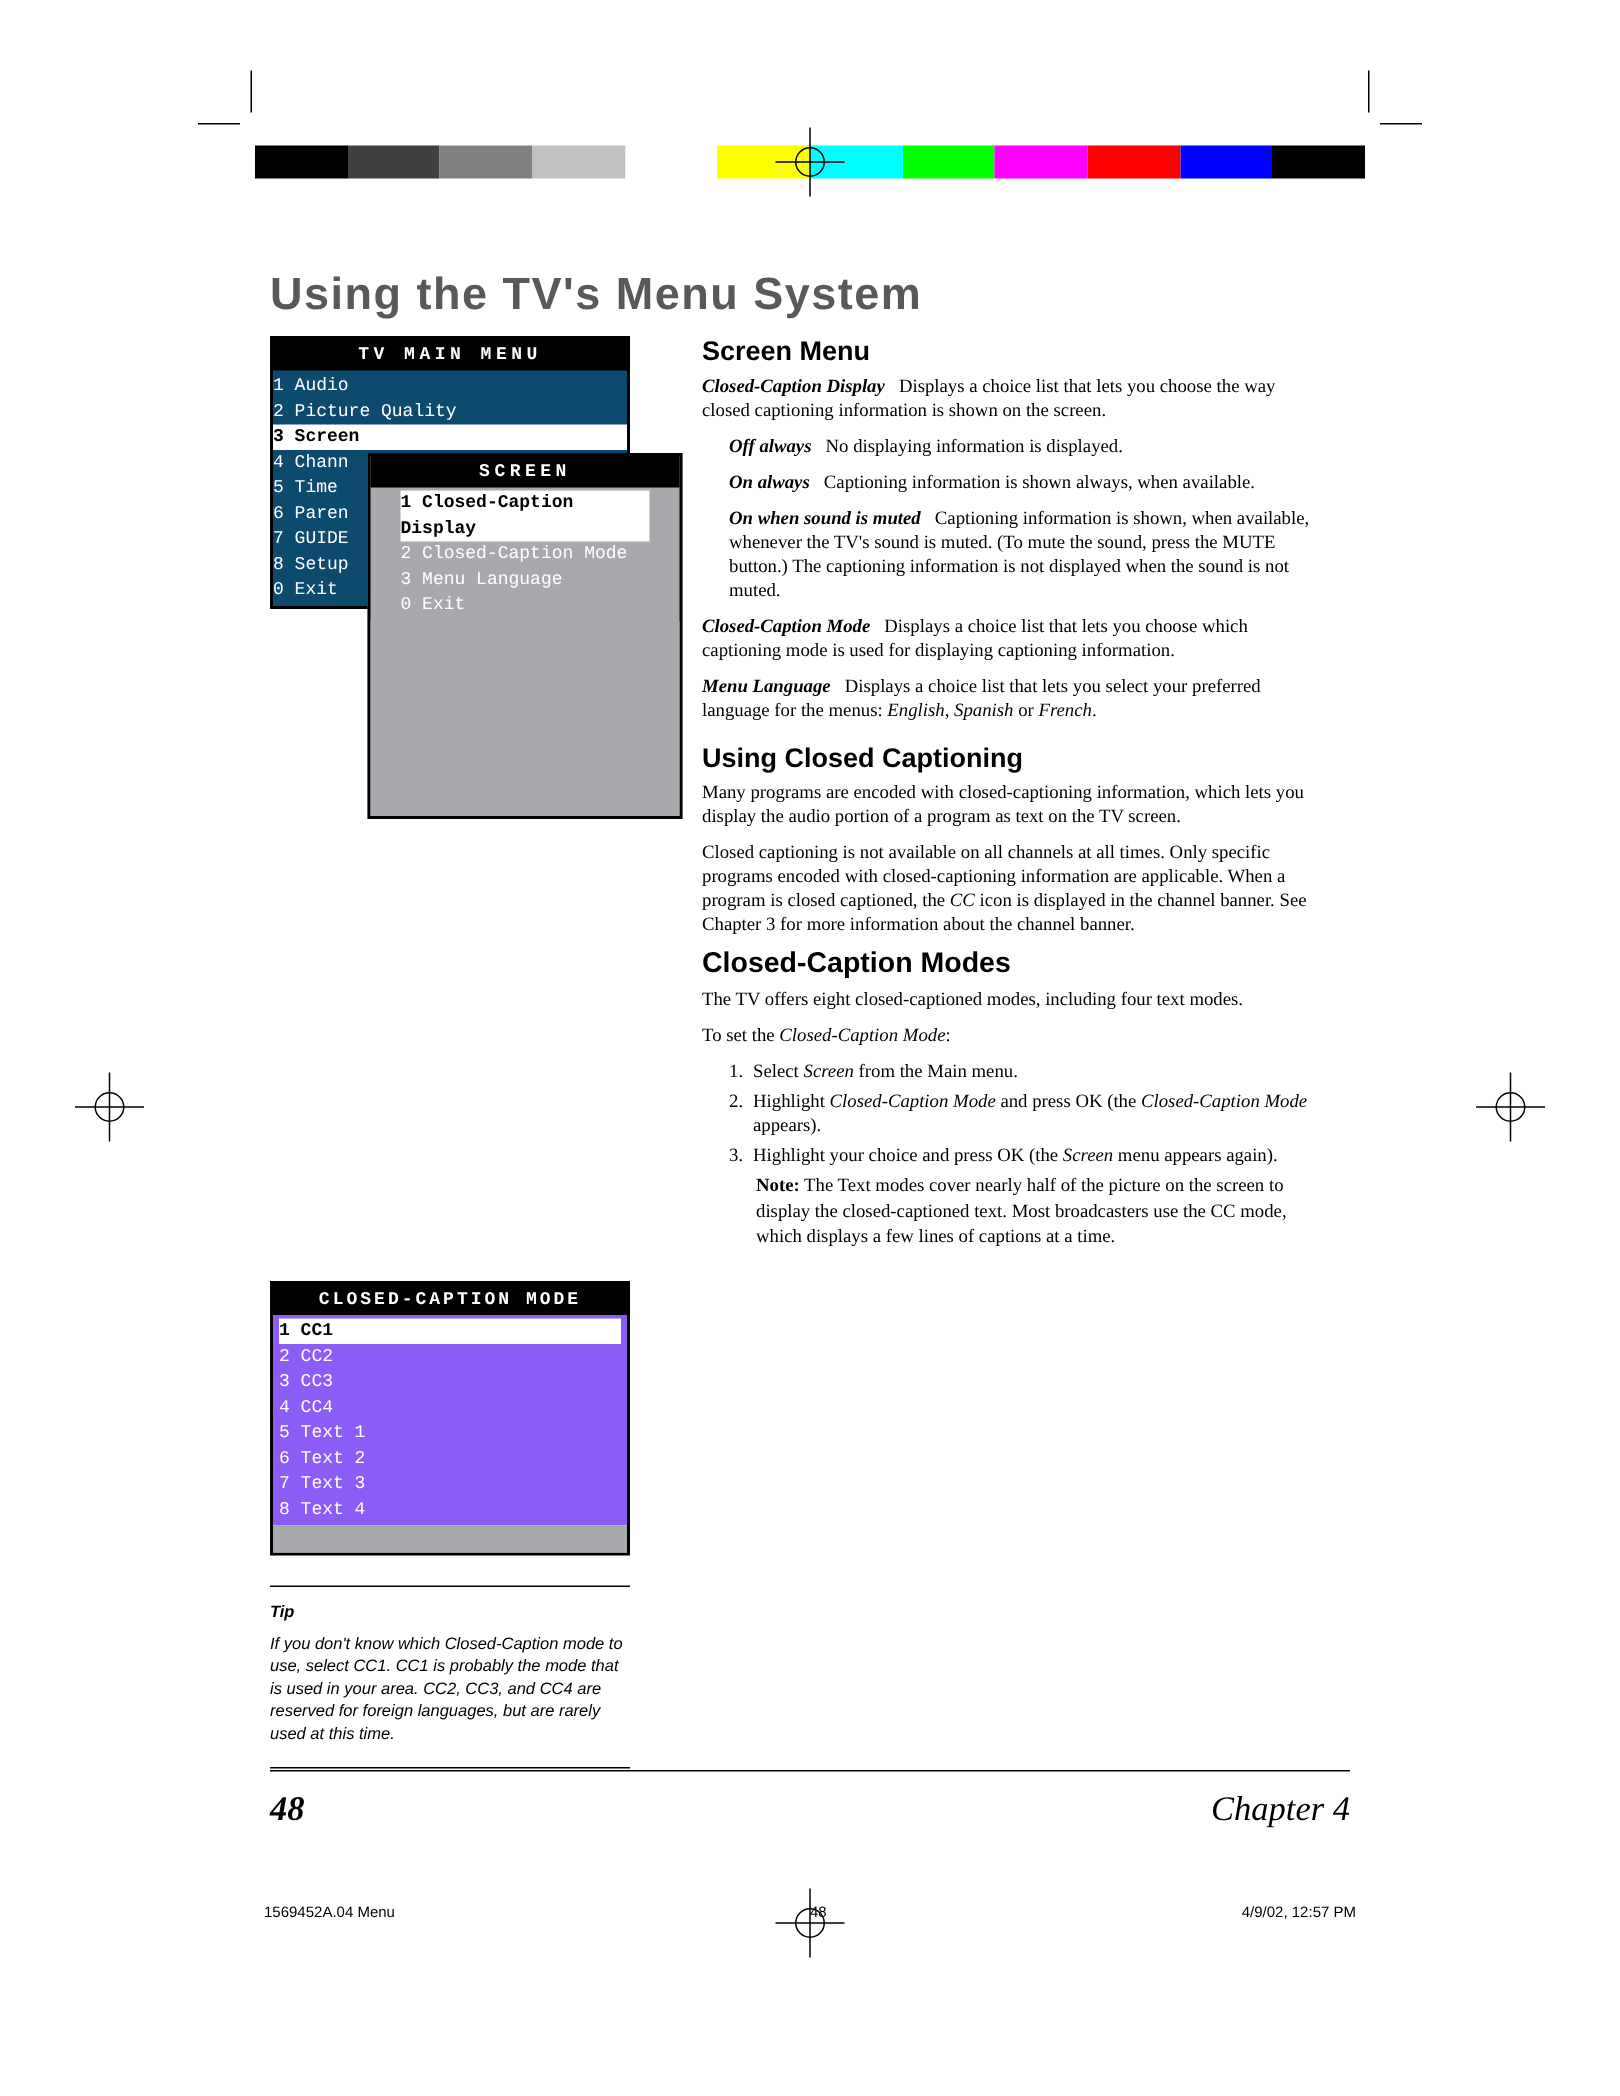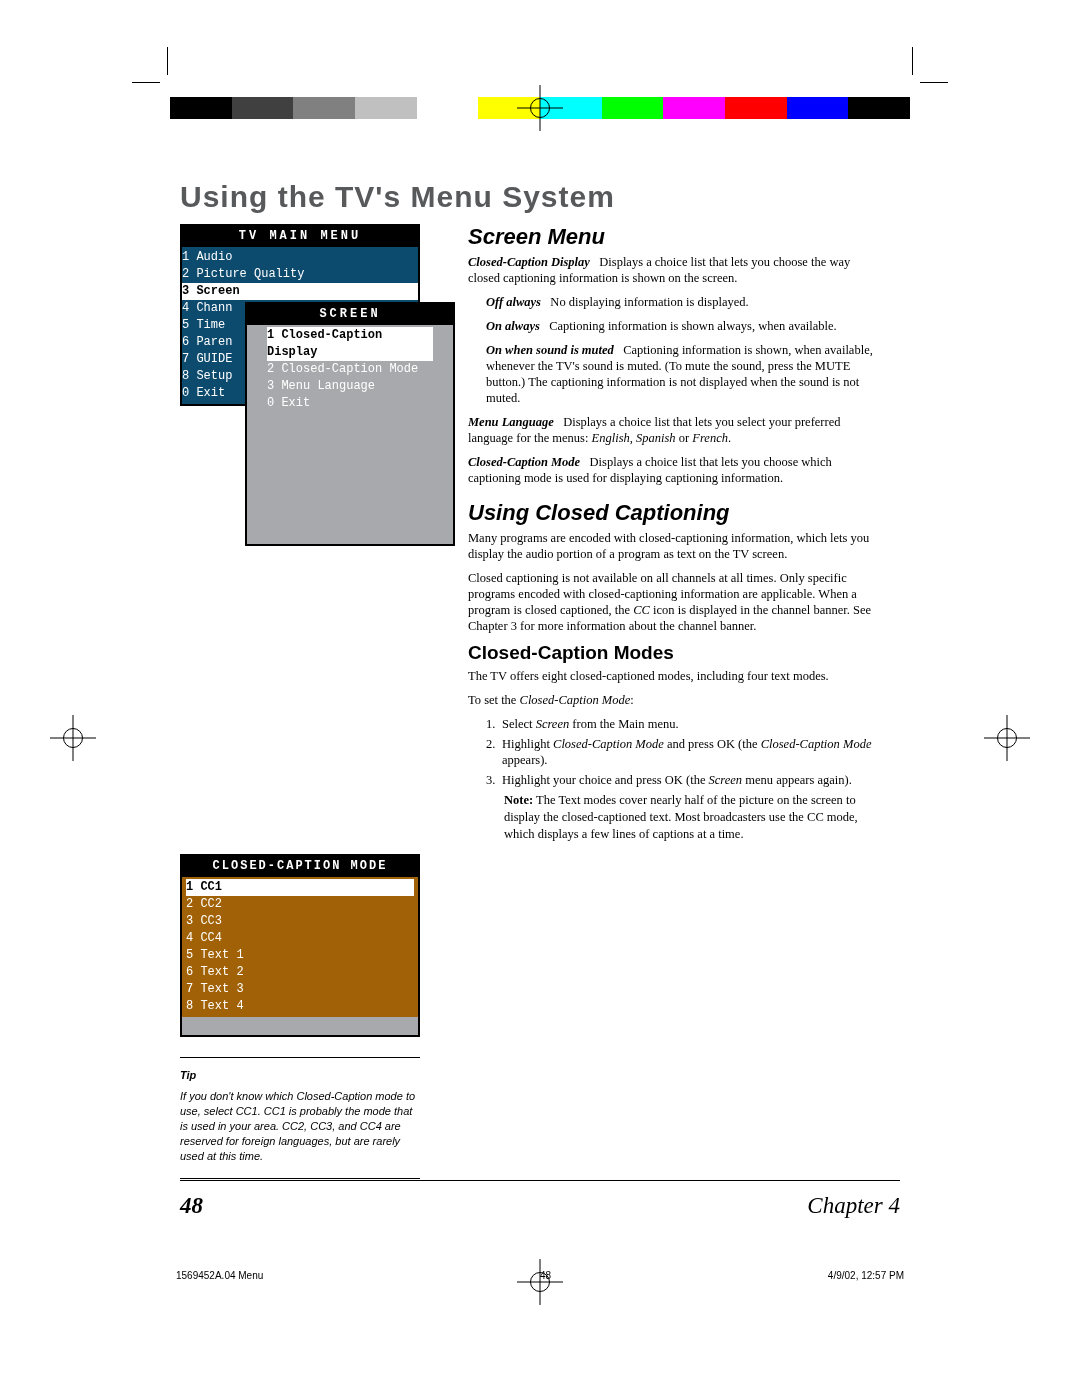--- a/index.html
+++ b/index.html
@@ -130,44 +130,43 @@
     font-family: "Courier New", monospace;
     font-size: 12px;
     line-height: 17px;
     margin-top: 340px;
   }
   .menu-box2 .hdr {
     background: #000; color: #fff; text-align: center;
     font-weight: bold; letter-spacing: 2px;
     padding: 2px 0;
   }
-  .menu-box2 .body { background: #a16207; color: #fff; padding: 2px 4px; font-family: Liberation Mono, monospace; }
+  .menu-box2 .body { background: #8b5cf6; color: #fff; padding: 2px 4px; font-family: Liberation Mono, monospace; }
   .menu-box2 .sel { background: #fff; color: #000; font-weight: bold; }
   .menu-box2 .rest { background: #a7a9ac; height: 18px; }
 
   .tip-block {
     font-family: Arial, Helvetica, sans-serif;
     font-size: 11px;
     font-style: italic;
     line-height: 15px;
     margin-top: 20px;
     border-top: 0.5px solid #000;
     border-bottom: 0.5px solid #000;
     padding: 10px 0 14px 0;
     width: 240px;
   }
   .tip-block .tip { font-weight: bold; margin-bottom: 6px; }
 
   
   h1 {
     font-family: Arial, Helvetica, sans-serif;
     font-weight: bold;
-    font-size: 22px;
+    font-size: 18px;
     margin-bottom: 4px;
-    font-style: italic;
   }
   h2 {
     font-family: Arial, Helvetica, sans-serif;
     font-weight: bold;
     font-size: 19px;
     margin: 6px 0 4px 0;
   }
   .para {
     font-size: 12.5px;
     line-height: 16px;
@@ -328,24 +327,24 @@
         <div class="para indent">
           <span class="bolditalic">Off always</span>&nbsp;&nbsp;&nbsp;<span>No displaying information is displayed.</span>
         </div>
         <div class="para indent">
           <span class="bolditalic">On always</span>&nbsp;&nbsp;&nbsp;<span>Captioning information is shown always, when available.</span>
         </div>
         <div class="para indent">
           <span class="bolditalic">On when sound is muted</span>&nbsp;&nbsp;&nbsp;<span>Captioning information is shown, when available, whenever the TV's sound is muted. (To mute the sound, press the MUTE button.) The captioning information is not displayed when the sound is not muted.</span>
         </div>
         <div class="para">
+          <span class="bolditalic">Closed-Caption Mode</span>&nbsp;&nbsp;&nbsp;<span>Displays a choice list that lets you choose which captioning mode is used for displaying captioning information.</span>
+        </div>
+        <div class="para">
           <span class="bolditalic">Menu Language</span>&nbsp;&nbsp;&nbsp;<span>Displays a choice list that lets you select your preferred language for the menus: </span><span class="italic">English</span><span>, </span><span class="italic">Spanish</span><span> or </span><span class="italic">French</span><span>.</span>
-        </div>
-        <div class="para">
-          <span class="bolditalic">Closed-Caption Mode</span>&nbsp;&nbsp;&nbsp;<span>Displays a choice list that lets you choose which captioning mode is used for displaying captioning information.</span>
         </div>
 
         <h1 style="margin-top:14px">Using Closed Captioning</h1>
         <div class="para">Many programs are encoded with closed-captioning information, which lets you display the audio portion of a program as text on the TV screen.</div>
         <div class="para">
           <span>Closed captioning is not available on all channels at all times. Only specific programs encoded with closed-captioning information are applicable. When a program is closed captioned, the </span><span class="italic">CC</span><span> icon is displayed in the channel banner. See Chapter 3 for more information about the channel banner.</span>
         </div>
 
         <h2>Closed-Caption Modes</h2>
         <div class="para">The TV offers eight closed-captioned modes, including four text modes.</div>

